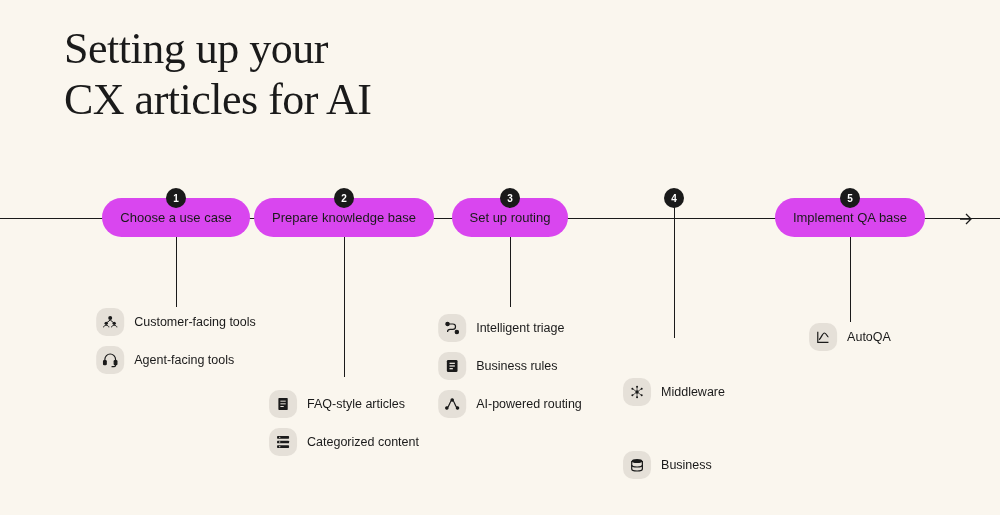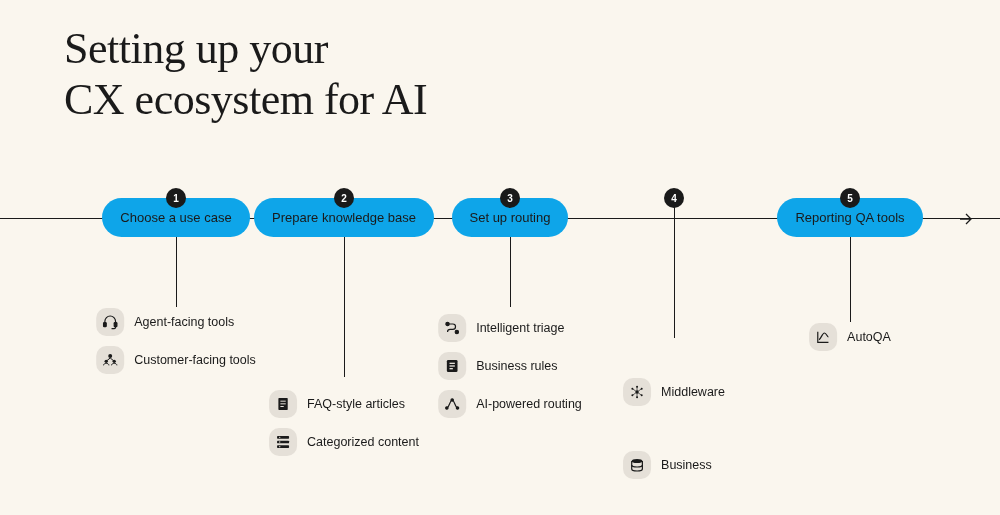--- a/index.html
+++ b/index.html
@@ -55,21 +55,21 @@
     color: #fff;
     font-size: 10px;
     font-family: -apple-system, Arial, sans-serif;
     font-weight: 600;
     display: flex;
     align-items: center;
     justify-content: center;
     z-index: 3;
   }
   .pill {
-    background: #0ea5e9;
+    background: #d946ef;
     border-radius: 20px;
     padding: 12px 18px;
     font-size: 13px;
     font-family: -apple-system, Arial, sans-serif;
     color: #1a1a1a;
     text-align: center;
     white-space: nowrap;
     position: relative;
     z-index: 2;
   }
@@ -113,56 +113,56 @@
   .step2 { left: 264px; }
   .step3 { left: 430px; }
   .step4 { left: 594px; }
   .step5 { left: 770px; }
 </style>
 </head>
 <body>
 
 <h1 class="title">
   <span>Setting up your</span><br>
-  <span>CX ecosystem for AI</span>
+  <span>CX articles for AI</span>
 </h1>
 
 <div class="timeline"></div>
 <svg class="arrowhead" width="14" height="14" viewBox="0 0 14 14">
     <path d="M0 7 L10 7 M6 2 L11 7 L6 12" stroke="#1a1a1a" stroke-width="1.3" fill="none"></path>
   </svg>
 
 <div id="steps">
     <div class="step step1">
       <div class="badge">1</div>
       <div class="pill">Choose a use case</div>
       <div class="connector" style="height: 70px;"></div>
       <div class="detail-list" style="top: 110px;">
         <div class="detail-item">
           <div class="icon-chip">
-            <svg class="icon" width="16" height="16" viewBox="0 0 24 24" fill="none" stroke="#1a1a1a" stroke-width="1.8">
-              <path d="M4 13v-2a8 8 0 0 1 16 0v2"></path>
-              <rect x="2" y="13" width="4" height="6" rx="1" fill="#1a1a1a"></rect>
-              <rect x="18" y="13" width="4" height="6" rx="1" fill="#1a1a1a"></rect>
-              <path d="M20 19v1a2 2 0 0 1-2 2h-4"></path>
-            </svg>
-          </div>
-          <span class="label">Agent-facing tools</span>
-        </div>
-        <div class="detail-item">
-          <div class="icon-chip">
             <svg class="icon" width="16" height="16" viewBox="0 0 24 24" fill="#1a1a1a">
               <circle cx="12" cy="6" r="3"></circle>
               <circle cx="6" cy="14" r="2.5"></circle>
               <circle cx="18" cy="14" r="2.5"></circle>
               <path d="M12 9 L7 13 M12 9 L17 13" stroke="#1a1a1a" stroke-width="1.5"></path>
               <path d="M2 20c0-2 2-3 4-3s4 1 4 3M14 20c0-2 2-3 4-3s4 1 4 3" fill="none" stroke="#1a1a1a" stroke-width="1.5"></path>
             </svg>
           </div>
           <span class="label">Customer-facing tools</span>
+        </div>
+        <div class="detail-item">
+          <div class="icon-chip">
+            <svg class="icon" width="16" height="16" viewBox="0 0 24 24" fill="none" stroke="#1a1a1a" stroke-width="1.8">
+              <path d="M4 13v-2a8 8 0 0 1 16 0v2"></path>
+              <rect x="2" y="13" width="4" height="6" rx="1" fill="#1a1a1a"></rect>
+              <rect x="18" y="13" width="4" height="6" rx="1" fill="#1a1a1a"></rect>
+              <path d="M20 19v1a2 2 0 0 1-2 2h-4"></path>
+            </svg>
+          </div>
+          <span class="label">Agent-facing tools</span>
         </div>
       </div>
     </div>
     <div class="step step2">
       <div class="badge">2</div>
       <div class="pill">Prepare knowledge  base</div>
       <div class="connector" style="height: 140px;"></div>
       <div class="detail-list" style="top: 192px; justify-content: center;">
         <div class="detail-item">
           <div class="icon-chip">
@@ -255,21 +255,21 @@
               <path d="M4 6v6c0 1.7 3.6 3 8 3s8-1.3 8-3V6" fill="none" stroke="#1a1a1a" stroke-width="1.8"></path>
               <path d="M4 12v6c0 1.7 3.6 3 8 3s8-1.3 8-3v-6" fill="none" stroke="#1a1a1a" stroke-width="1.8"></path>
             </svg>
           </div>
           <span class="label">Business</span>
         </div>
       </div>
     </div>
     <div class="step step5">
       <div class="badge">5</div>
-      <div class="pill">Reporting QA tools</div>
+      <div class="pill">Implement QA base</div>
       <div class="connector" style="height: 85px;"></div>
       <div class="detail-list" style="top: 125px;">
         <div class="detail-item">
           <div class="icon-chip">
             <svg class="icon" width="16" height="16" viewBox="0 0 24 24" fill="none" stroke="#1a1a1a" stroke-width="1.8">
               <path d="M4 4v16h16"></path>
               <path d="M6 16c3-2 5-10 8-10s4 6 6 6"></path>
             </svg>
           </div>
           <span class="label">AutoQA</span>

